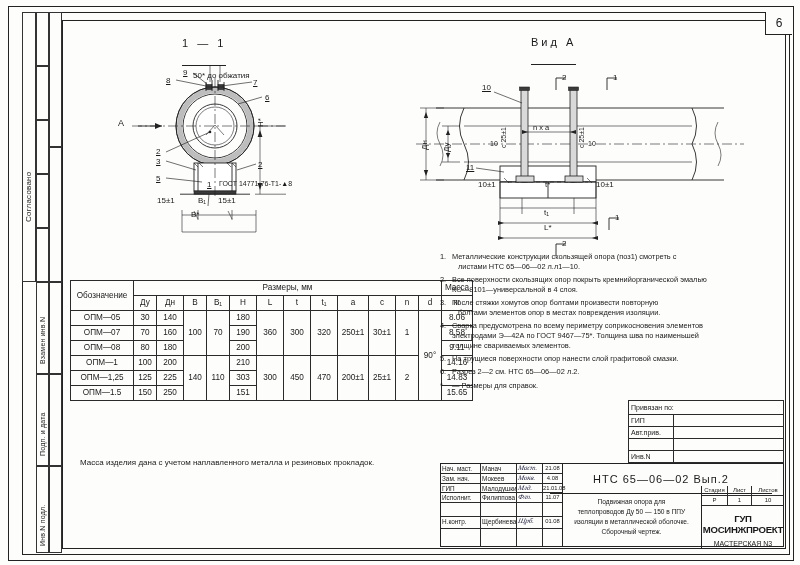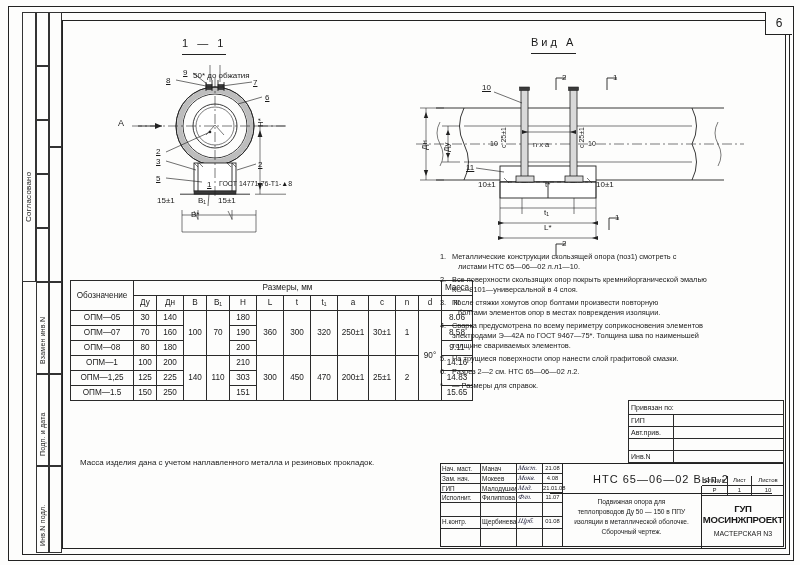--- a/index.html
+++ b/index.html
@@ -21,21 +21,21 @@
   .vstrip{position:absolute;left:22px;top:12px;width:40px;height:541px;}
   .vcell{position:absolute;border:1px solid #333;box-sizing:border-box;}
   .vlabel{position:absolute;transform-origin:0 0;transform:rotate(-90deg);
      font-size:8px;white-space:nowrap;letter-spacing:.2px;}
 
   
   .t{position:absolute;white-space:nowrap;}
   .u{text-decoration:underline;}
 
   
-  .viewtitle{font-size:11px;letter-spacing:3px;border-bottom:1px solid #222;padding-bottom:5px;}
+  .viewtitle{font-size:11px;letter-spacing:3px;border-bottom:1px solid #222;padding-bottom:16px;}
 
   
   svg{position:absolute;overflow:visible;}
   .ln{stroke:#222;stroke-width:.9;fill:none;}
   .thin{stroke:#222;stroke-width:.6;fill:none;}
   .ctr{stroke:#222;stroke-width:.6;fill:none;stroke-dasharray:10 3 2 3;}
   .hid{stroke:#222;stroke-width:.6;fill:none;stroke-dasharray:4 3;}
   .fillgray{fill:#d9d9d9;stroke:#222;stroke-width:.8;}
   .filldark{fill:#3a3a3a;stroke:#222;stroke-width:.6;}
   .fillw{fill:#fff;stroke:#222;stroke-width:.9;}
@@ -84,21 +84,21 @@
   .tb-vsep{position:absolute;left:121px;top:0;width:0;height:100%;border-left:1.1px solid #222;}
   .sig{font-family:"Liberation Serif",serif;font-style:italic;font-size:7px;color:#1d1d3a;
        transform:skewX(-12deg);display:block;line-height:9.4px;padding-left:1px;}
   .tb-code{position:absolute;left:109px;top:0;width:222px;height:30px;
      border-bottom:1.1px solid #222;box-sizing:border-box;
      display:flex;align-items:center;justify-content:center;font-size:11px;letter-spacing:1px;}
   .tb-desc{position:absolute;left:121px;top:22px;width:140px;height:62px;
      border-right:1.1px solid #222;box-sizing:border-box;
      display:flex;align-items:center;justify-content:center;text-align:center;
      font-size:6.6px;line-height:1.55;padding:0 3px;}
-  .tb-stage{position:absolute;left:261px;top:12px;width:82px;height:62px;box-sizing:border-box;}
+  .tb-stage{position:absolute;left:261px;top:22px;width:82px;height:62px;box-sizing:border-box;}
   .stg-row{position:absolute;left:0;width:82px;height:10px;box-sizing:border-box;
      border-bottom:.85px solid #2a2a2a;display:flex;}
   .stg-row div{font-size:6px;text-align:center;line-height:9.8px;box-sizing:border-box;}
   .stg-a{width:26px;border-right:.85px solid #2a2a2a;}
   .stg-b{width:24px;border-right:.85px solid #2a2a2a;}
   .stg-c{width:32px;}
   .tb-org{position:absolute;left:0;top:20px;width:82px;height:42px;text-align:center;padding-top:7px;box-sizing:border-box;}
   .org1{font-size:9.6px;font-weight:bold;letter-spacing:-.3px;}
   .org2{font-size:7px;margin-top:5px;}
 </style>
@@ -303,21 +303,21 @@
   <span class="t" style="left:615px;top:213px;font-size:8px;">1</span>
   <span class="t" style="left:562px;top:239px;font-size:8px;">2</span>
 
   <span class="t u" style="left:482px;top:83px;font-size:8px;">10</span>
   <span class="t" style="left:490px;top:140px;font-size:7px;">10</span>
   <span class="t" style="left:588px;top:140px;font-size:7px;">10</span>
   <span class="t u" style="left:466px;top:163px;font-size:8px;">11</span>
 
   <span class="t" style="left:420px;top:150px;font-size:8px;transform:rotate(-90deg);transform-origin:left top;">Дн</span>
   <span class="t" style="left:442px;top:152px;font-size:8px;transform:rotate(-90deg);transform-origin:left top;">Ду</span>
-  <span class="t" style="left:533px;top:123px;font-size:7.5px;margin-top:17px;">n x a</span>
+  <span class="t" style="left:533px;top:123px;font-size:7.5px;">n x a</span>
   <span class="t" style="left:500px;top:148px;font-size:7px;transform:rotate(-90deg);transform-origin:left top;">c 25±1</span>
   <span class="t" style="left:578px;top:148px;font-size:7px;transform:rotate(-90deg);transform-origin:left top;">c 25±1</span>
   <span class="t" style="left:478px;top:180px;font-size:8px;">10±1</span>
   <span class="t" style="left:545px;top:180px;font-size:8px;">t*</span>
   <span class="t" style="left:596px;top:180px;font-size:8px;">10±1</span>
   <span class="t" style="left:544px;top:208px;font-size:8px;">t₁</span>
   <span class="t" style="left:544px;top:223px;font-size:8px;">L*</span>
 
   <table id="spec">
     <tbody>

